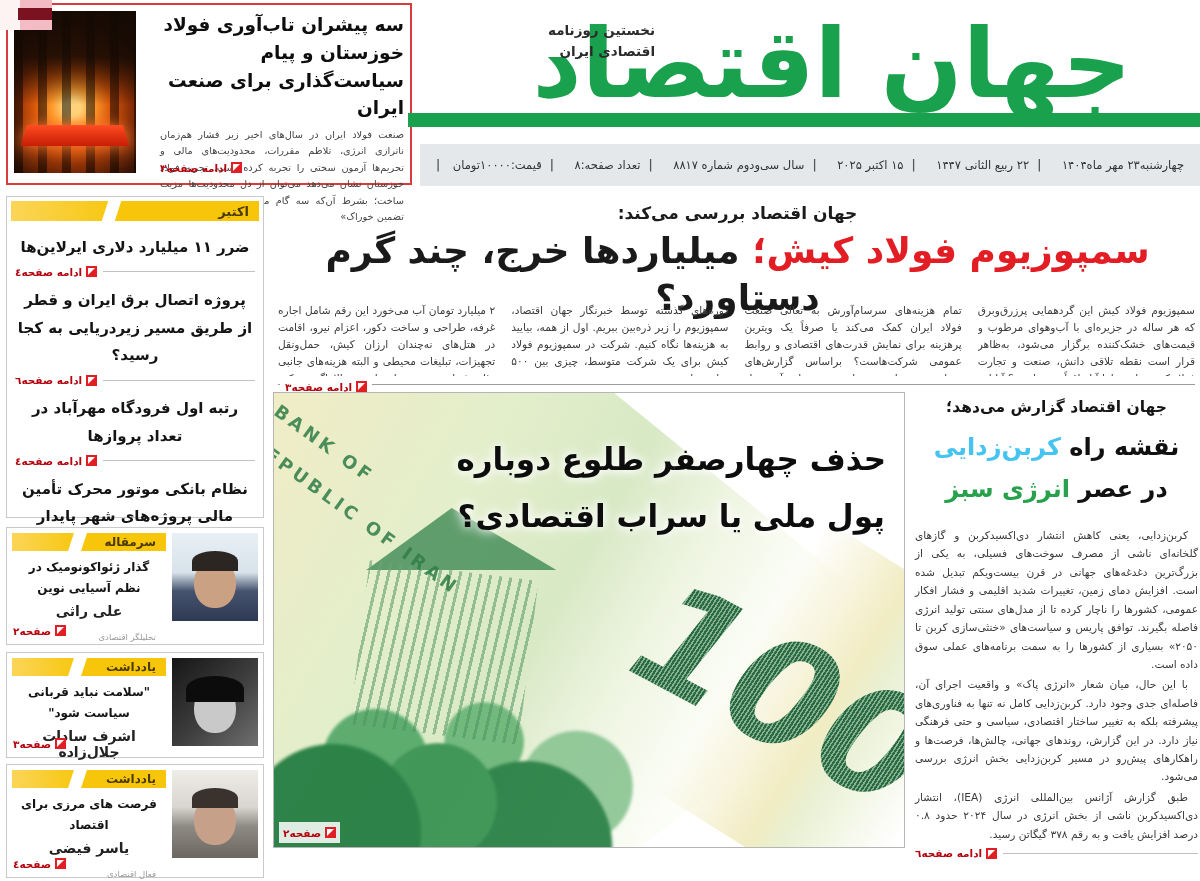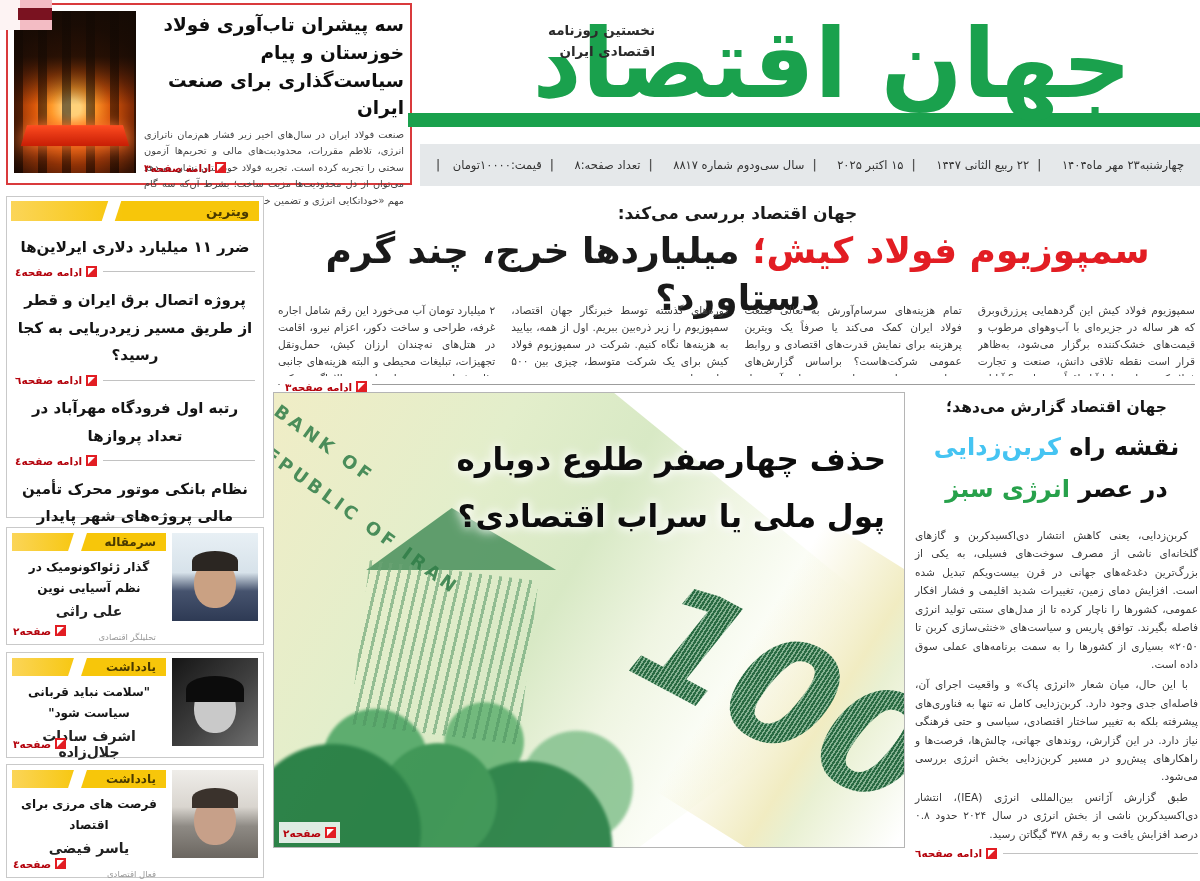--- a/index.html
+++ b/index.html
@@ -12,21 +12,21 @@
   .mk{display:inline-flex;align-items:center;gap:4px;color:#b5060f;font-weight:bold;
       font-size:10.5px;direction:rtl;white-space:nowrap;}
   .mk .ic{width:11px;height:11px;background:#e21d23;position:relative;flex:none;}
   .mk .ic::after{content:"";position:absolute;left:2px;top:2px;border-right:7px solid transparent;
       border-top:7px solid #fff;}
   .mline{display:flex;align-items:center;gap:6px;direction:rtl;margin-top:4px;}
   .mline .ln{flex:1;border-top:1px solid #c2c2c2;height:0;}
 
   
   #steel-box{left:6px;top:3px;width:406px;height:182px;border:2px solid #d93a3c;
-      box-sizing:border-box;display:flex;padding:6px;gap:8px;background:#fff;}
+      box-sizing:border-box;display:flex;padding:6px;gap:24px;background:#fff;}
   .steel-photo{width:122px;height:162px;flex:none;position:relative;overflow:hidden;
       background:radial-gradient(circle at 48% 60%, #ffd27a 0 7%, #ff9a2a 18%, #d8560a 33%, #8a2f06 50%, #3a1505 72%, #140a04 100%);}
   .steel-photo .sp-mach{position:absolute;inset:0;
       background:linear-gradient(180deg,rgba(20,10,4,.85) 0 28%,transparent 58%),
       repeating-linear-gradient(90deg,rgba(0,0,0,.5) 0 9px,transparent 9px 24px);}
   .steel-photo .sp-slab{position:absolute;left:8%;bottom:16%;width:84%;height:15%;
       background:linear-gradient(180deg,#ff4d21,#c81e05);box-shadow:0 0 18px #ff7a30;
       transform:perspective(100px) rotateX(30deg);}
   .steel-text{flex:1;position:relative;}
   .steel-text h2{margin:0;font-size:18.5px;line-height:1.5;font-weight:bold;color:#0e0e0e;text-align:right;}
@@ -244,21 +244,21 @@
     </div>
     <div id="bomb">
       <span>۱۶ هزار </span><span class="red">بمب ساعتی</span><br>
       
     </div>
 
   </div>
 
   <div id="vitrine" class="sbox">
     <div class="ybar">
-      <span>ویترین</span>
+      <span>اکتبر</span>
       <span class="notch"></span>
     </div>
     <div class="v-item">ضرر ۱۱ میلیارد دلاری ایرلاین‌ها</div>
     <div class="v-div">
         <div class="mline">
       <span class="ln"></span>
           <span class="mk">
             <span class="ic"></span>
       <span>ادامه صفحه٤</span>
           </span>

